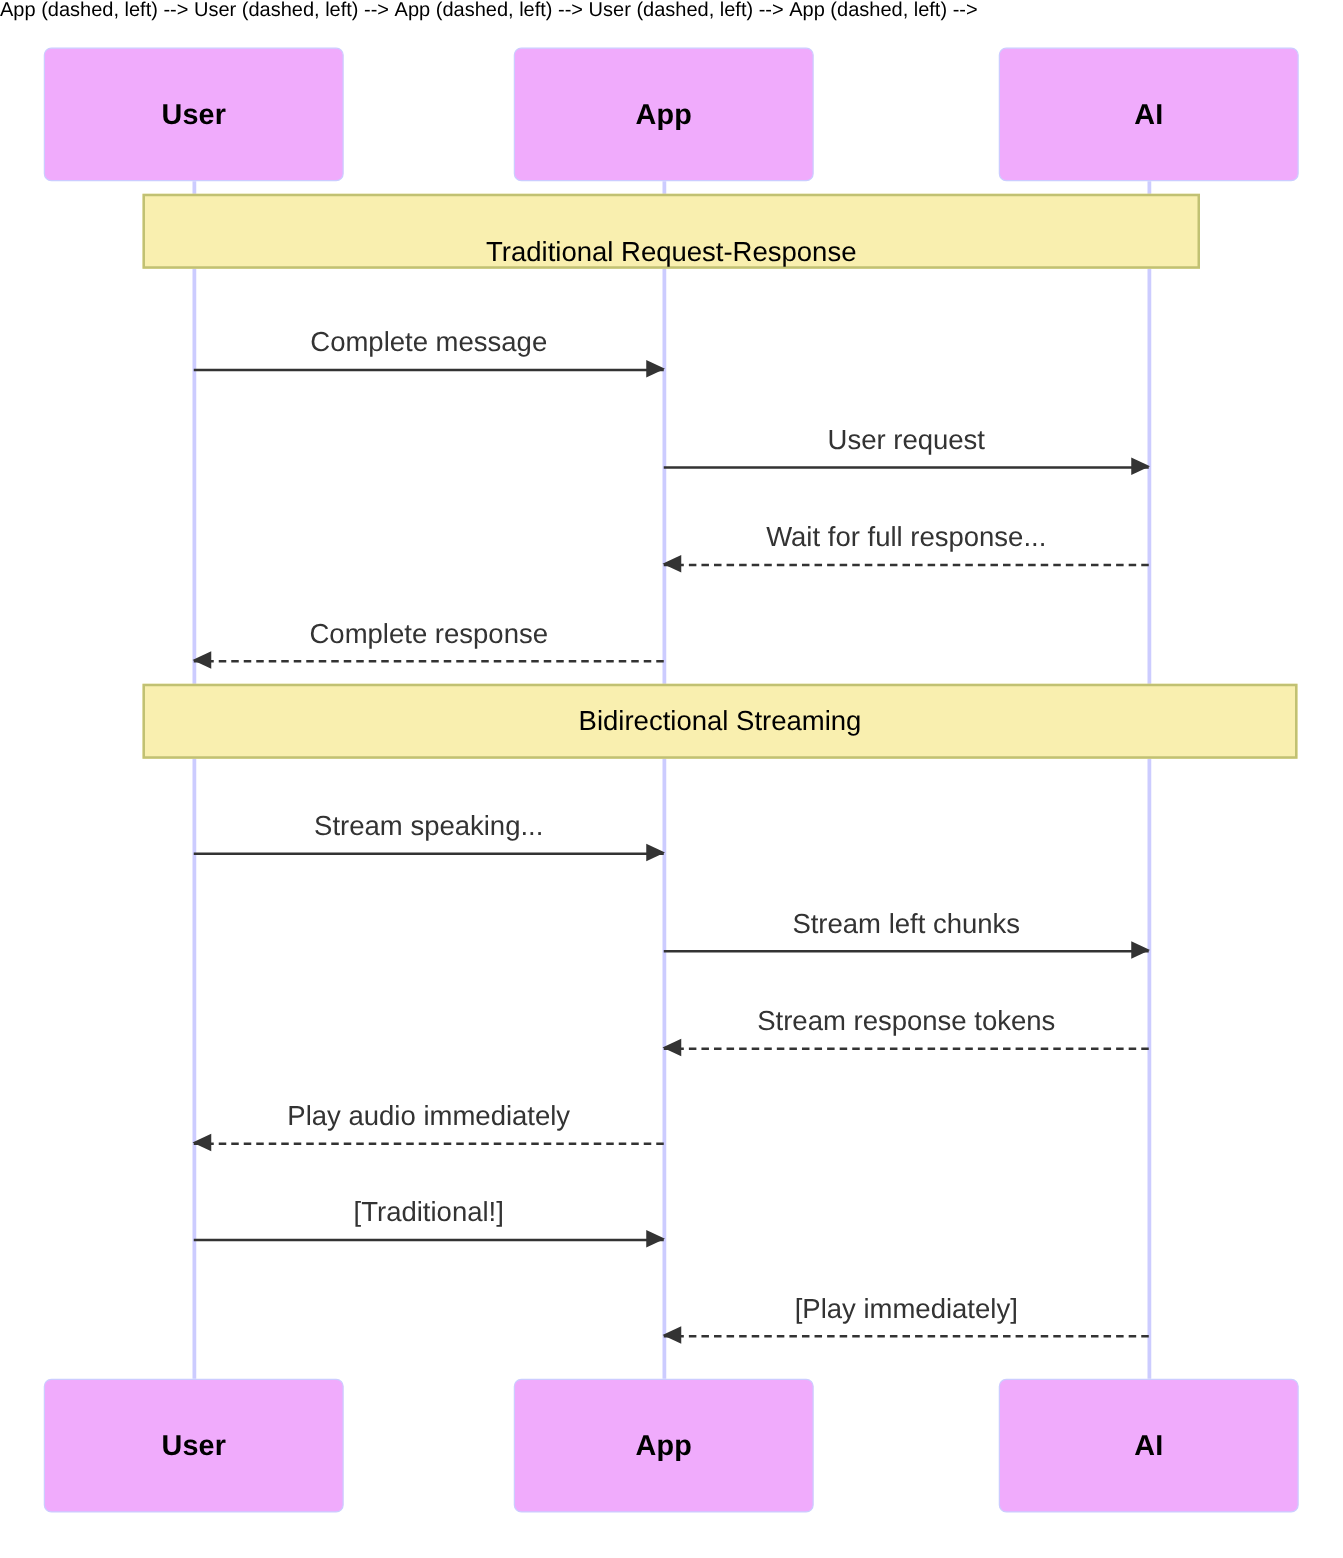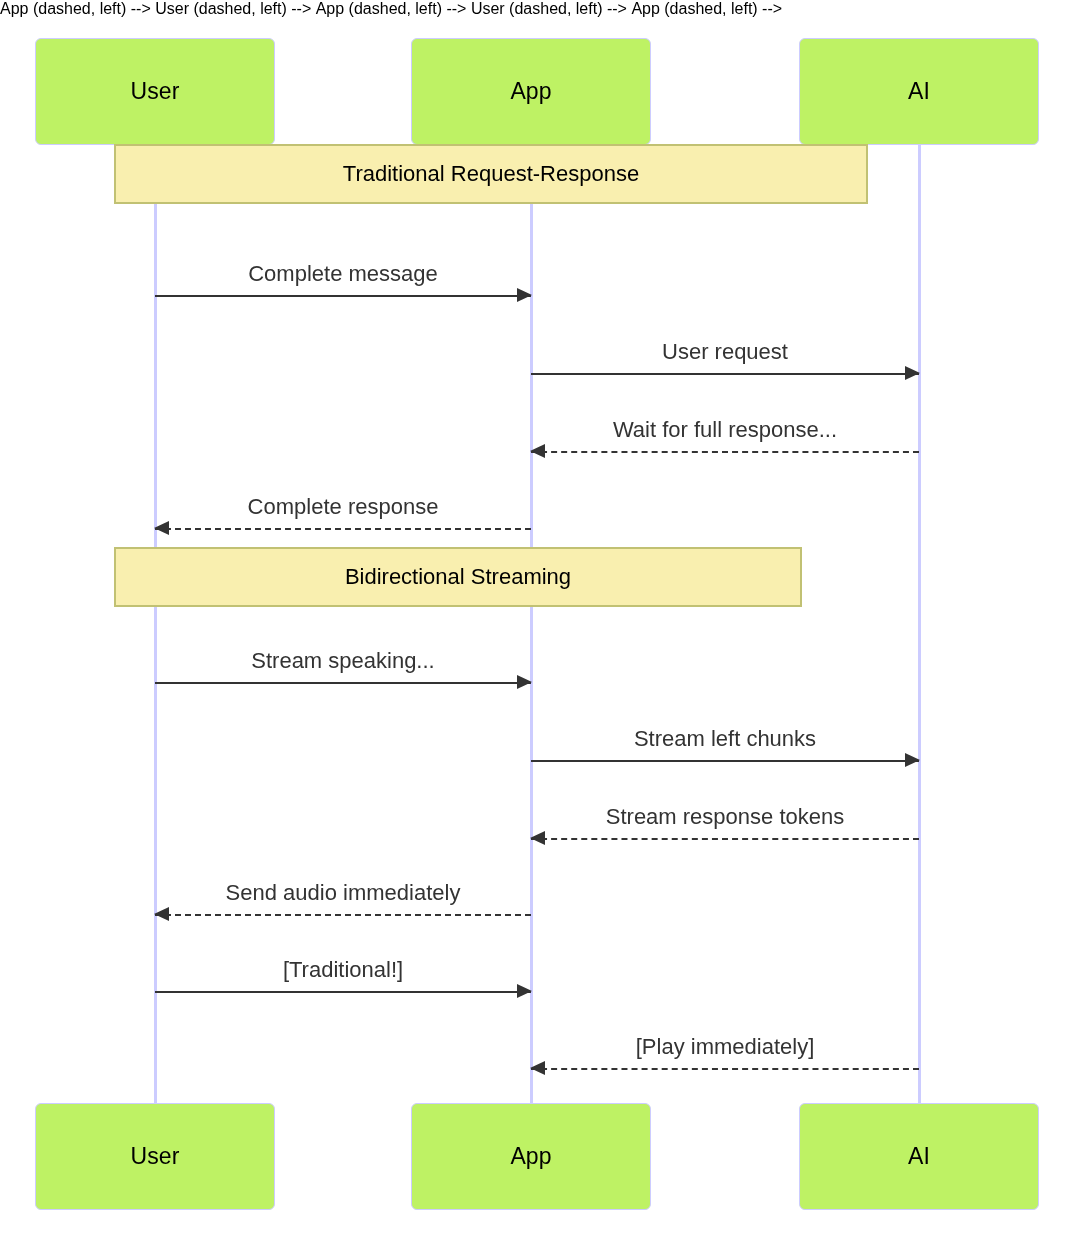--- a/index.html
+++ b/index.html
@@ -16,26 +16,27 @@
   #diagram {
     position: relative;
     width: 1074px;
     height: 1246px;
   }
 
   
   .actor-box {
     position: absolute;
     box-sizing: border-box;
-    background: #bef264;
+    background: #f0abfc;
     border: 1.6px solid #CCCCFF;
     border-radius: 6px;
     display: flex;
     align-items: center;
     justify-content: center;
+    font-weight: bold;
   }
   .actor-label {
     font-size: 23px;
     color: #000000;
     font-family: "Liberation Sans", sans-serif;
     line-height: 1;
     letter-spacing: 0.1px;
   }
 
   
@@ -125,21 +126,21 @@
     <span class="actor-label">User</span>
   </div>
   <div class="actor-box" style="left:411px; top:38px; width:240px; height:107px;">
     <span class="actor-label">App</span>
   </div>
   <div class="actor-box" style="left:799px; top:38px; width:240px; height:107px;">
     <span class="actor-label">AI</span>
   </div>
 
   
-  <div class="section-bar" style="left:114px; top:144px; width:754px; height:60px;">
+  <div class="section-bar" style="left:114px; top:155px; width:846px; height:60px;align-items:flex-end;">
     <span class="section-label">Traditional Request-Response</span>
   </div>
 
   
   
   <div class="message" style="left:155px; top:295px; width:376px;">
     <div class="msg-text">Complete message</div>
     <div class="msg-line"></div>
     <div class="msg-head right"></div>
   </div>
@@ -159,21 +160,21 @@
   </div>
 
    User (dashed, left) --&gt;
   <div class="message" style="left:155px; top:528px; width:376px;">
     <div class="msg-text">Complete response</div>
     <div class="msg-line dashed"></div>
     <div class="msg-head left"></div>
   </div>
 
   
-  <div class="section-bar" style="left:114px; top:547px; width:688px; height:60px;">
+  <div class="section-bar" style="left:114px; top:547px; width:924px; height:60px;">
     <span class="section-label">Bidirectional Streaming</span>
   </div>
 
   
   
   <div class="message" style="left:155px; top:682px; width:376px;">
     <div class="msg-text">Stream speaking...</div>
     <div class="msg-line"></div>
     <div class="msg-head right"></div>
   </div>
@@ -187,21 +188,21 @@
 
    App (dashed, left) --&gt;
   <div class="message" style="left:531px; top:838px; width:388px;">
     <div class="msg-text">Stream response tokens</div>
     <div class="msg-line dashed"></div>
     <div class="msg-head left"></div>
   </div>
 
    User (dashed, left) --&gt;
   <div class="message" style="left:155px; top:914px; width:376px;">
-    <div class="msg-text">Send audio immediately</div>
+    <div class="msg-text">Play audio immediately</div>
     <div class="msg-line dashed"></div>
     <div class="msg-head left"></div>
   </div>
 
   
   <div class="message" style="left:155px; top:991px; width:376px;">
     <div class="msg-text">[Traditional!]</div>
     <div class="msg-line"></div>
     <div class="msg-head right"></div>
   </div>

